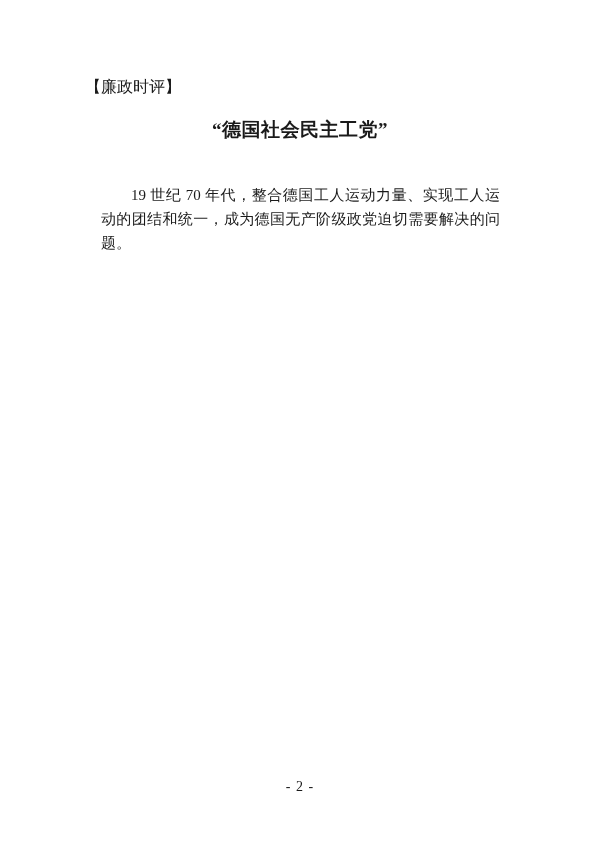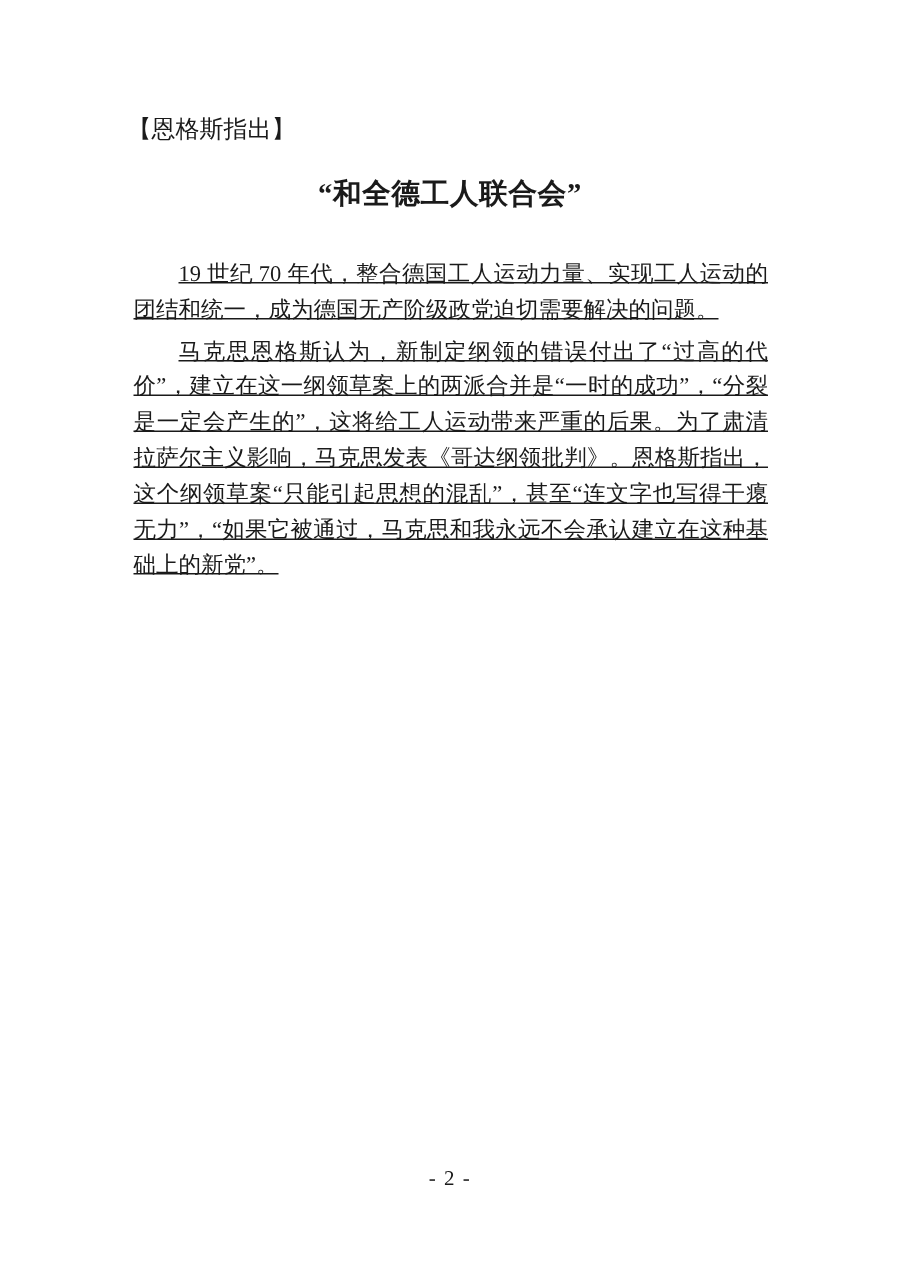--- a/index.html
+++ b/index.html
@@ -41,45 +41,43 @@
     position: absolute;
     left: 85px;
     top: 168px;
     width: 431px;
     font-size: 15px;
     line-height: 23.8px;
     text-align: justify;
     text-justify: inter-ideograph;
   }
   .content p {
-    margin: 4px;
+    margin: 16px;
     padding: 0;
     text-indent: 2em;
     word-break: break-all;
-    text-decoration: underline;
   }
   .page-number {
     position: absolute;
     left: 0;
     top: 779px;
     width: 100%;
     text-align: center;
     font-size: 14px;
     letter-spacing: 1px;
   }
 </style>
 </head>
 <body>
 
 <div class="page">
 
-  <div class="header-tag">【恩格斯指出】</div>
+  <div class="header-tag">【廉政时评】</div>
 
-  <h1 class="title">“和全德工人联合会”</h1>
+  <h1 class="title">“德国社会民主工党”</h1>
 
   <div class="content">
     <p>19 世纪 70 年代，整合德国工人运动力量、实现工人运动的团结和统一，成为德国无产阶级政党迫切需要解决的问题。</p>
-    <p>马克思恩格斯认为，新制定纲领的错误付出了“过高的代价”，建立在这一纲领草案上的两派合并是“一时的成功”，“分裂是一定会产生的”，这将给工人运动带来严重的后果。为了肃清拉萨尔主义影响，马克思发表《哥达纲领批判》。恩格斯指出，这个纲领草案“只能引起思想的混乱”，甚至“连文字也写得干瘪无力”，“如果它被通过，马克思和我永远不会承认建立在这种基础上的新党”。</p>
   </div>
 
   <div class="page-number">- 2 -</div>
 
 </div>
 
 </body></html>

